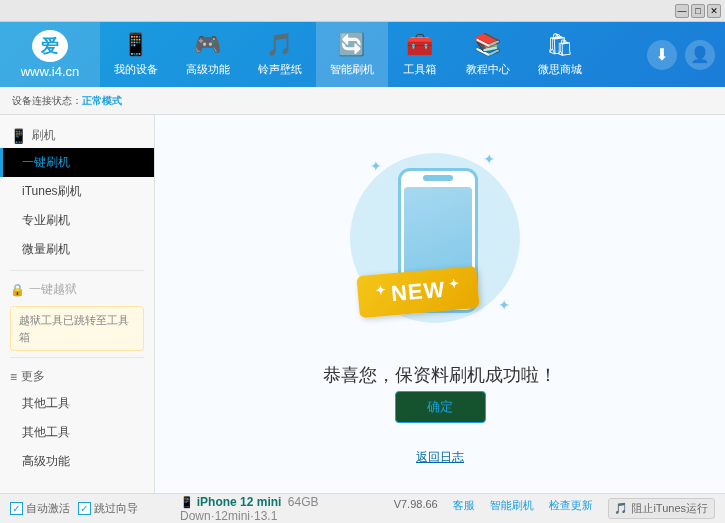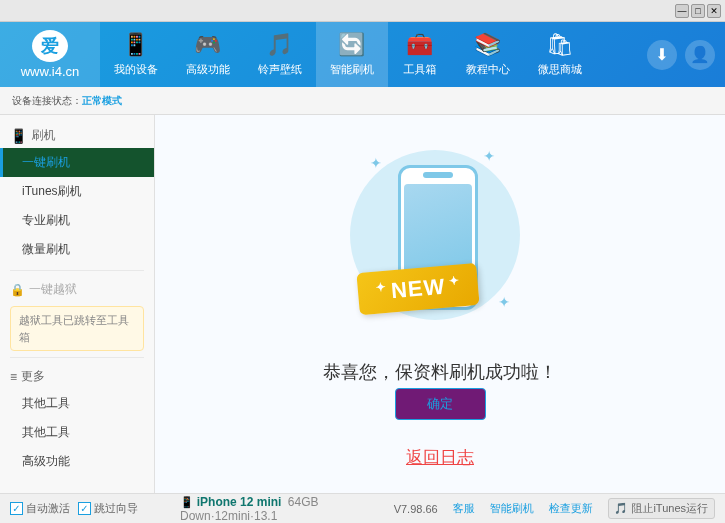--- a/index.html
+++ b/index.html
@@ -132,21 +132,21 @@
       gap: 4px;
     }
     .sidebar-section-icon { color: #888; font-size: 14px; }
     .sidebar-item {
       padding: 6px 16px 6px 22px;
       font-size: 12px;
       color: #444;
       cursor: pointer;
     }
     .sidebar-item.active {
-      background: #14532d;
+      background: #000000;
       color: #1a9fe0;
       border-left: 3px solid #1a9fe0;
       padding-left: 19px;
     }
     .sidebar-divider {
       height: 1px;
       background: #e8e8e8;
       margin: 6px 10px;
     }
     .sidebar-locked {
@@ -268,31 +268,31 @@
 
     .success-text {
       font-size: 18px;
       color: #333;
       margin-bottom: 4px;
       font-weight: 500;
     }
     .confirm-btn {
       width: 91px;
       height: 32px;
-      background: #701a75;
+      background: #14532d;
       border: 1px solid #1a9fe0;
       color: #1a9fe0;
       border-radius: 4px;
       font-size: 13px;
       cursor: pointer;
       margin-bottom: 10px;
     }
     .back-today-link {
-      font-size: 17px;
-      color: #ef4444;
+      font-size: 12px;
+      color: #0369a1;
       cursor: pointer;
       text-decoration: underline;
       margin-top: 16px;
     }
 
     
     .bottom-bar {
       height: 30px;
       background: #f0f0f0;
       border-top: 1px solid #ddd;
@@ -330,21 +330,21 @@
       font-size: 12px;
       color: #0f766e;
       font-weight: bold;
     }
     .device-details {
       font-size: 12px;
       color: #888;
     }
     .bottom-right {
       display: flex;
-      align-items: center;
+      align-items: flex-start;
       gap: 15px;
       font-size: 11px;
       color: #666;
     }
     .bottom-itunes {
       display: flex;
       align-items: center;
       gap: 3px;
       background: #e8e8e8;
       border: 1px solid #ccc;

